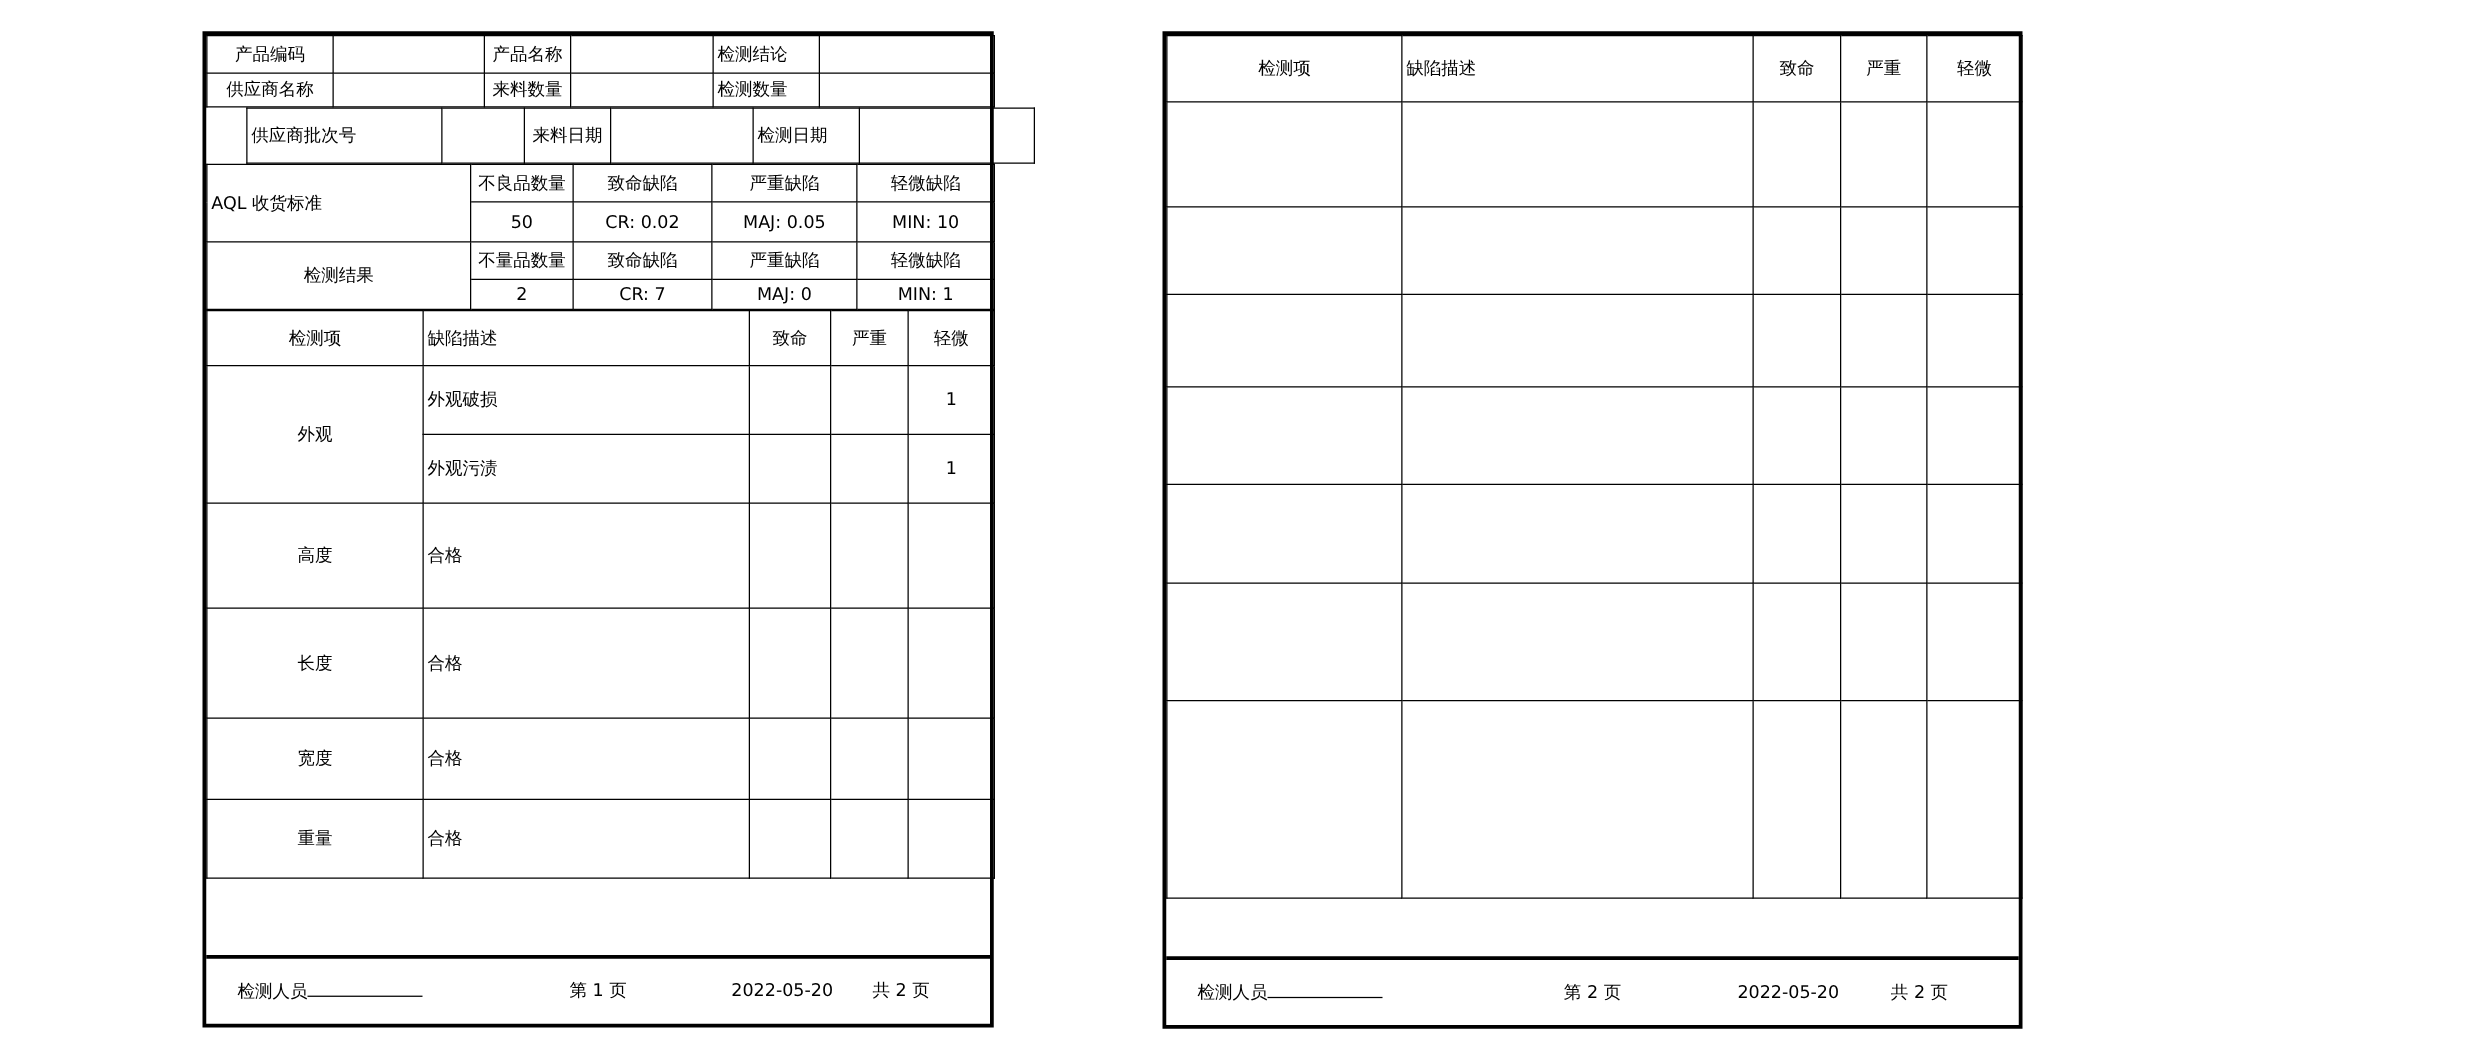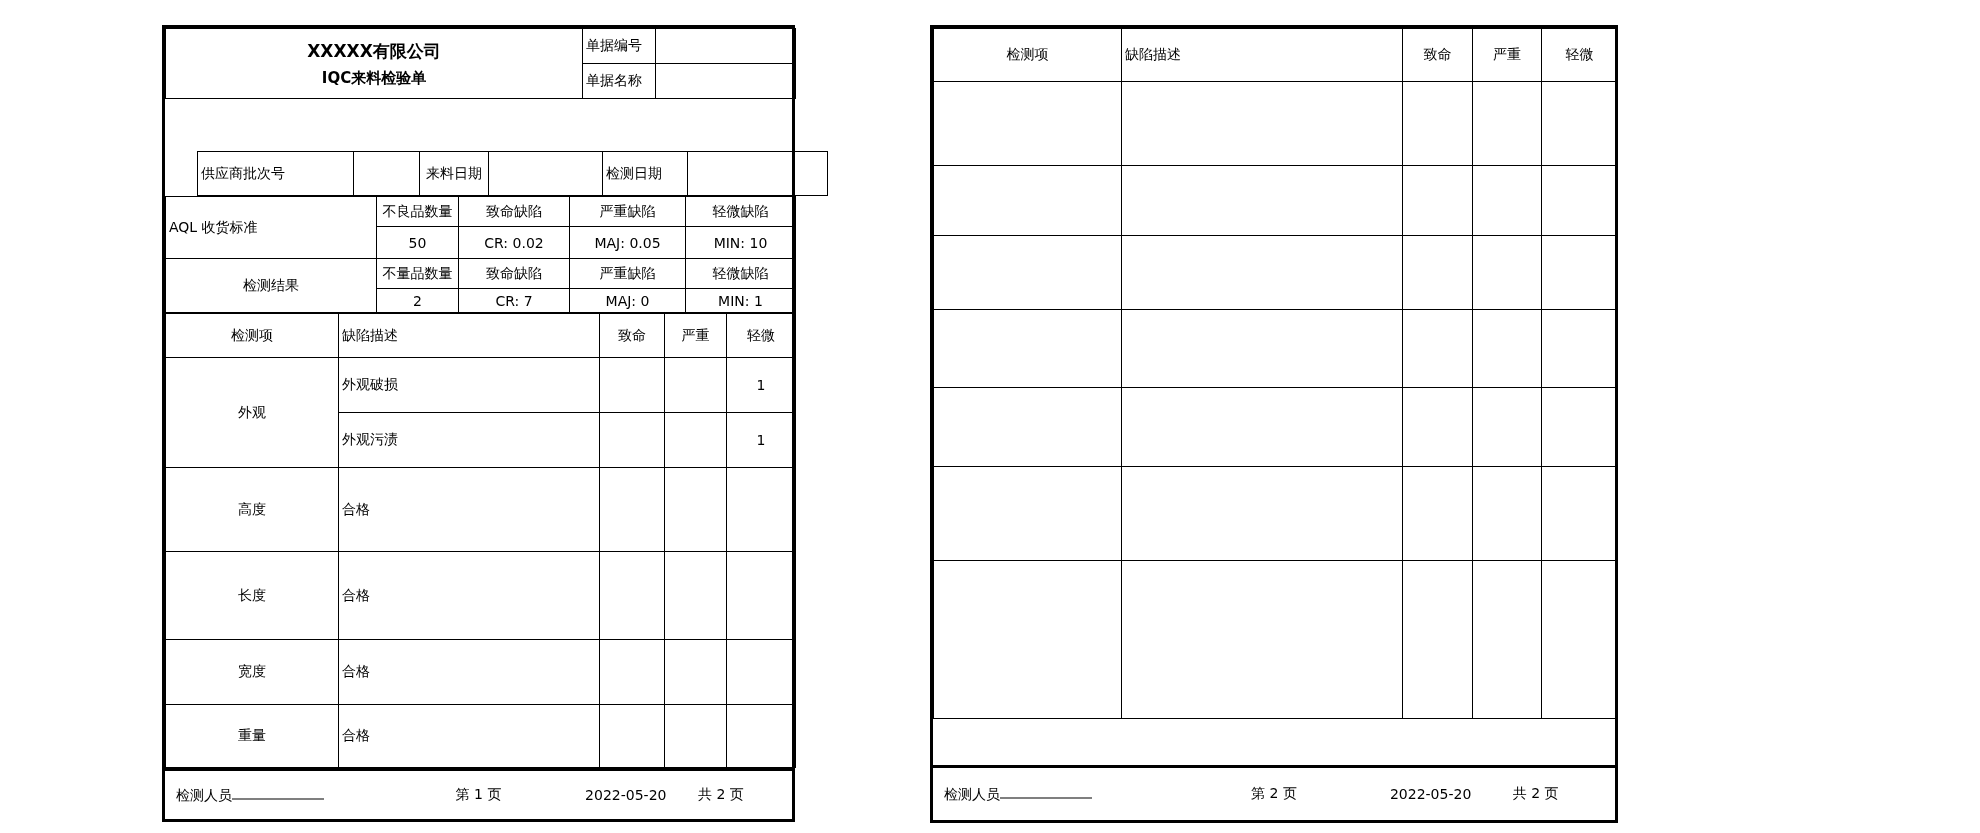--- a/index.html
+++ b/index.html
@@ -16,66 +16,61 @@
   .c{text-align:center;}
   .l{text-align:left;}
   .pl10{padding-left:10px;}
   .pl22{padding-left:22px;}
   .title-cell{text-align:center;border-right:1px solid #000;}
   .company{font-size:17px;font-weight:bold;line-height:1.2;margin-top:2px;}
   .formname{font-size:15px;font-weight:bold;margin-top:8px;}
   .footer{position:relative;border-top:3px solid #000;height:52px;margin-top:auto;
           font-size:14px;}
   .footer span{position:absolute;top:50%;transform:translateY(-50%);white-space:nowrap;}
-  .f-inspector{left:11px;font-family:Liberation Mono, monospace;}
+  .f-inspector{left:25px;font-family:Liberation Mono, monospace;}
   .f-page{left:50%;transform:translate(-50%,-50%) !important;text-align:center;}
   .f-date{left:67%;}
   .f-total{left:85%;}
   .sig-line{display:inline-block;width:92px;border-bottom:1px solid #000;height:13px;
             position:static !important;transform:none !important;}
 </style>
 </head>
 <body>
 
 <div class="canvas">
 
   <div class="page p1">
 
-    <table class="tbl" style="height:70px;">
-      <colgroup>
-          <col style="width:417px">
-          <col style="width:73px">
-          <col style="width:140px">
-        </colgroup>
-      <tbody>
-          <tr style="height:35px;">
-        <td rowspan="2" class="title-cell">
-          <div class="company">XXXXX有限公司</div>
-          <div class="formname">IQC来料检验单</div>
-        </td>
-        <td class="l">单据编号</td>
-        <td></td>
-      </tr>
-      <tr style="height:35px;">
-        <td class="l">单据名称</td>
-        <td></td>
-      </tr>
-    </tbody>
-      </table>
 
     <table class="tbl" style="height:57px;">
       <colgroup>
           <col style="width:101px">
           <col style="width:121px">
           <col style="width:69px">
           <col style="width:114px">
           <col style="width:85px">
           <col style="width:140px">
         </colgroup>
       <tbody>
+          <tr style="height:30px;">
+        <td class="c">产品编码</td>
+        <td></td>
+        <td class="c">产品名称</td>
+        <td></td>
+        <td class="l">检测结论</td>
+        <td></td>
+      </tr>
+      <tr style="height:27px;">
+        <td class="c thickb">供应商名称</td>
+        <td class="thickb"></td>
+        <td class="c thickb">来料数量</td>
+        <td class="thickb"></td>
+        <td class="l thickb">检测数量</td>
+        <td class="thickb"></td>
+      </tr>
     </tbody>
       </table>
 
     <table class="tbl" style="height:44px;margin-left:32px;">
       <colgroup>
           <col style="width:156px">
           <col style="width:66px">
           <col style="width:69px">
           <col style="width:114px">
           <col style="width:85px">

